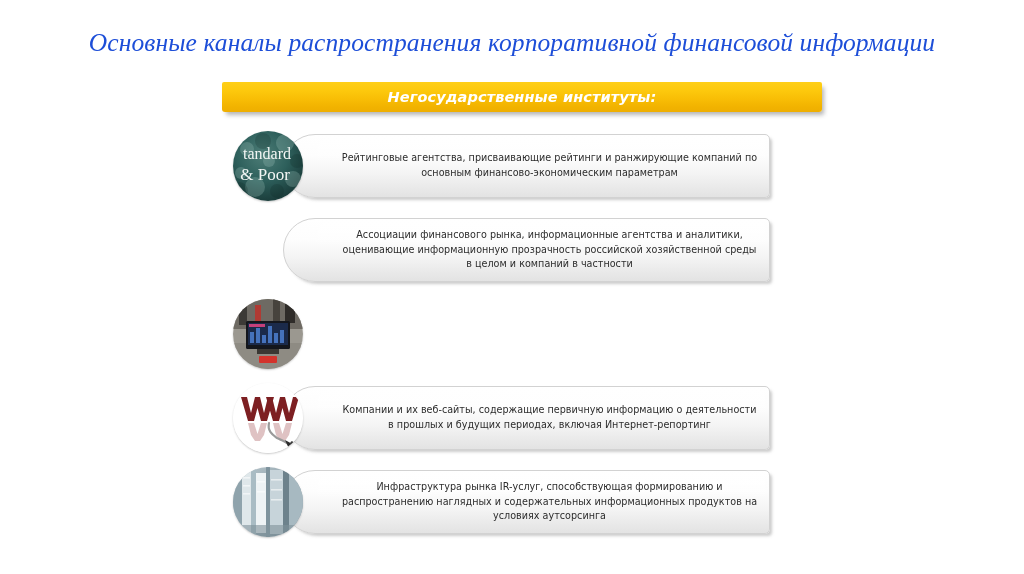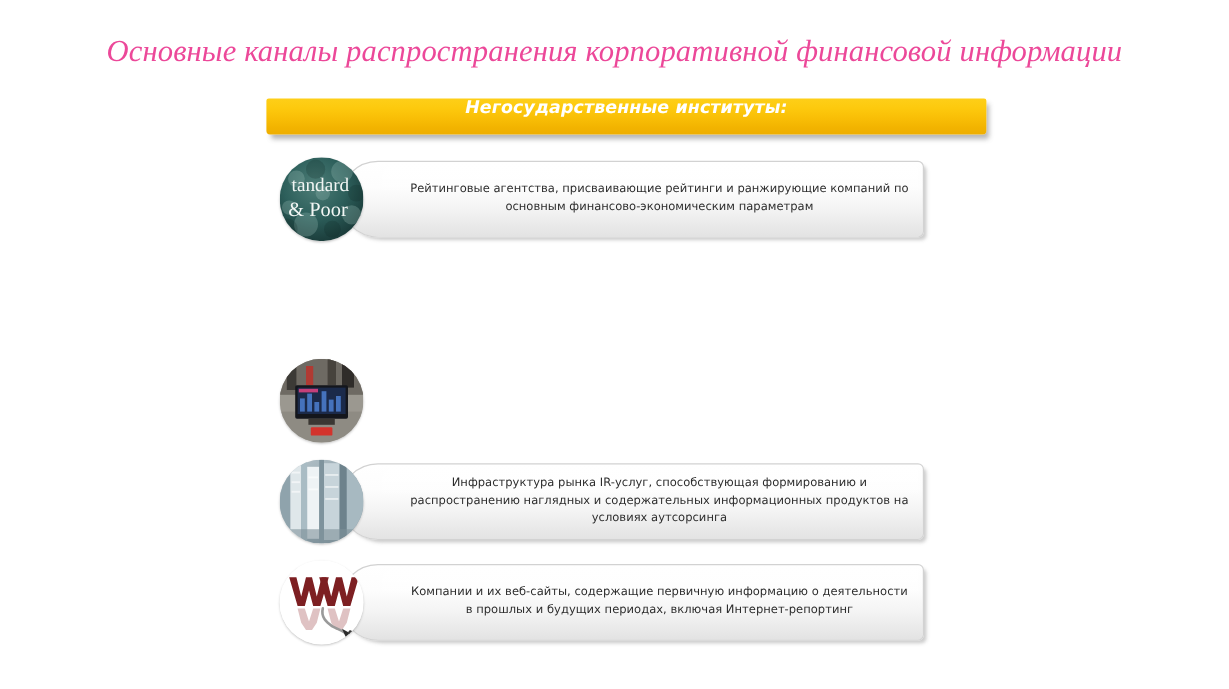--- a/index.html
+++ b/index.html
@@ -19,21 +19,21 @@
   .slide-title {
     position: absolute;
     top: 28px;
     left: 0;
     width: 1024px;
     text-align: center;
     font-family: "Liberation Serif", serif;
     font-style: italic;
     font-size: 25.5px;
     line-height: 30px;
-    color: #ec4899;
+    color: #1d4ed8;
     letter-spacing: 0.1px;
     white-space: nowrap;
   }
 
   
   .banner-wrap {
     position: absolute;
     top: 82px;
     left: 222px;
     width: 600px;
@@ -44,21 +44,21 @@
     inset: 0;
     background: linear-gradient(to bottom,
                 #fecf18 0%,
                 #fdc90d 28%,
                 #f8bd05 58%,
                 #f2b300 82%,
                 #eeae00 100%);
     border-radius: 2px 2px 3px 3px;
     box-shadow: 3px 4px 4px -1px rgba(80,80,80,0.42);
     display: flex;
-    align-items: flex-start;
+    align-items: center;
     justify-content: center;
   }
   .banner-label {
     font-family: "DejaVu Sans", sans-serif;
     font-style: italic;
     font-weight: bold;
     font-size: 14.5px;
     color: #ffffff;
     letter-spacing: 0.1px;
     white-space: nowrap;
@@ -176,20 +176,23 @@
         <text x="34" y="28" font-family="Liberation Serif, serif" font-size="16" fill="#f2f6f4" text-anchor="middle">tandard</text>
         <text x="32" y="49" font-family="Liberation Serif, serif" font-size="17" fill="#f2f6f4" text-anchor="middle">&amp; Poor</text>
       </svg>
     </div>
     <div class="row-box">
       <div class="row-text">Рейтинговые агентства, присваивающие рейтинги и ранжирующие компаний по основным финансово-экономическим параметрам</div>
     </div>
   </div>
 
   <div class="row">
+    <div class="row-box">
+      <div class="row-text">Ассоциации финансового рынка, информационные агентства и аналитики, оценивающие информационную прозрачность российской хозяйственной среды в целом и компаний в частности</div>
+    </div>
   </div>
 
   <div class="row">
     <div class="row-icon">
       <svg viewBox="0 0 70 70" xmlns="http://www.w3.org/2000/svg">
         <rect width="70" height="70" fill="#9b9890"></rect>
         <rect x="0" y="0" width="70" height="30" fill="#6e6a63"></rect>
         <rect x="0" y="44" width="70" height="26" fill="#8e8b83"></rect>
         <rect x="6" y="2" width="8" height="24" fill="#3c3a36"></rect>
         <rect x="40" y="0" width="7" height="22" fill="#47433d"></rect>
@@ -202,20 +205,42 @@
           <rect x="23" y="29" width="4" height="15"></rect>
           <rect x="29" y="36" width="4" height="8"></rect>
           <rect x="35" y="27" width="4" height="17"></rect>
           <rect x="41" y="34" width="4" height="10"></rect>
           <rect x="47" y="31" width="4" height="13"></rect>
         </g>
         <rect x="16" y="25" width="16" height="3" fill="#c4407a"></rect>
         <rect x="24" y="50" width="22" height="5" fill="#3a3733"></rect>
         <rect x="26" y="57" width="18" height="7" rx="1" fill="#d3332c"></rect>
       </svg>
+    </div>
+  </div>
+
+  <div class="row">
+    <div class="row-icon">
+      <svg viewBox="0 0 70 70" xmlns="http://www.w3.org/2000/svg">
+        <rect width="70" height="70" fill="#ffffff"></rect>
+        <g fill="#7d1f22">
+          <path d="M8 14 L14 14 L18 30 L22 14 L27 14 L31 30 L35 14 L41 14 L34 38 L28 38 L24.5 25 L21 38 L15 38 Z"></path>
+          <path d="M33 14 L39 14 L43 30 L47 14 L52 14 L56 30 L60 14 L66 14 L59 38 L53 38 L49.5 25 L46 38 L40 38 Z"></path>
+        </g>
+        <g fill="#b36e70" opacity="0.42">
+          <path d="M15 40 L21 40 L24.5 51 L28 40 L34 40 L31 52 L27 58 L22 58 L18 52 Z"></path>
+          <path d="M40 40 L46 40 L49.5 51 L53 40 L59 40 L56 52 L52 58 L47 58 L43 52 Z"></path>
+        </g>
+        <path d="M36 40 C34 48, 40 52, 44 55 C48 57, 51 58, 54 60" stroke="#9a9a9a" stroke-width="2.2" fill="none" stroke-linecap="round"></path>
+        <path d="M52 57 L63 63 L57 68 Z" fill="#2b2b2b"></path>
+        <rect x="57" y="59" width="7" height="3.4" rx="1" fill="#3a3a3a" transform="rotate(28 60 61)"></rect>
+      </svg>
+    </div>
+    <div class="row-box">
+      <div class="row-text">Компании и их веб-сайты, содержащие первичную информацию о деятельности в прошлых и будущих периодах, включая Интернет-репортинг</div>
     </div>
   </div>
 
   <div class="row">
     <div class="row-icon">
       <svg viewBox="0 0 70 70" xmlns="http://www.w3.org/2000/svg">
         <defs>
           <linearGradient id="sr-bg" x1="0" y1="0" x2="1" y2="1">
             <stop offset="0%" stop-color="#b9c6cc"></stop>
             <stop offset="55%" stop-color="#93a6af"></stop>
@@ -242,35 +267,13 @@
           <rect x="38" y="32" width="11" height="1.6"></rect>
         </g>
         <rect x="0" y="58" width="70" height="12" fill="#7e919a" opacity="0.6"></rect>
       </svg>
     </div>
     <div class="row-box">
       <div class="row-text">Инфраструктура рынка IR-услуг, способствующая формированию и распространению наглядных и содержательных информационных продуктов на условиях аутсорсинга</div>
     </div>
   </div>
 
-  <div class="row">
-    <div class="row-icon">
-      <svg viewBox="0 0 70 70" xmlns="http://www.w3.org/2000/svg">
-        <rect width="70" height="70" fill="#ffffff"></rect>
-        <g fill="#7d1f22">
-          <path d="M8 14 L14 14 L18 30 L22 14 L27 14 L31 30 L35 14 L41 14 L34 38 L28 38 L24.5 25 L21 38 L15 38 Z"></path>
-          <path d="M33 14 L39 14 L43 30 L47 14 L52 14 L56 30 L60 14 L66 14 L59 38 L53 38 L49.5 25 L46 38 L40 38 Z"></path>
-        </g>
-        <g fill="#b36e70" opacity="0.42">
-          <path d="M15 40 L21 40 L24.5 51 L28 40 L34 40 L31 52 L27 58 L22 58 L18 52 Z"></path>
-          <path d="M40 40 L46 40 L49.5 51 L53 40 L59 40 L56 52 L52 58 L47 58 L43 52 Z"></path>
-        </g>
-        <path d="M36 40 C34 48, 40 52, 44 55 C48 57, 51 58, 54 60" stroke="#9a9a9a" stroke-width="2.2" fill="none" stroke-linecap="round"></path>
-        <path d="M52 57 L63 63 L57 68 Z" fill="#2b2b2b"></path>
-        <rect x="57" y="59" width="7" height="3.4" rx="1" fill="#3a3a3a" transform="rotate(28 60 61)"></rect>
-      </svg>
-    </div>
-    <div class="row-box">
-      <div class="row-text">Компании и их веб-сайты, содержащие первичную информацию о деятельности в прошлых и будущих периодах, включая Интернет-репортинг</div>
-    </div>
-  </div>
-
 </div>
 
 </body></html>

